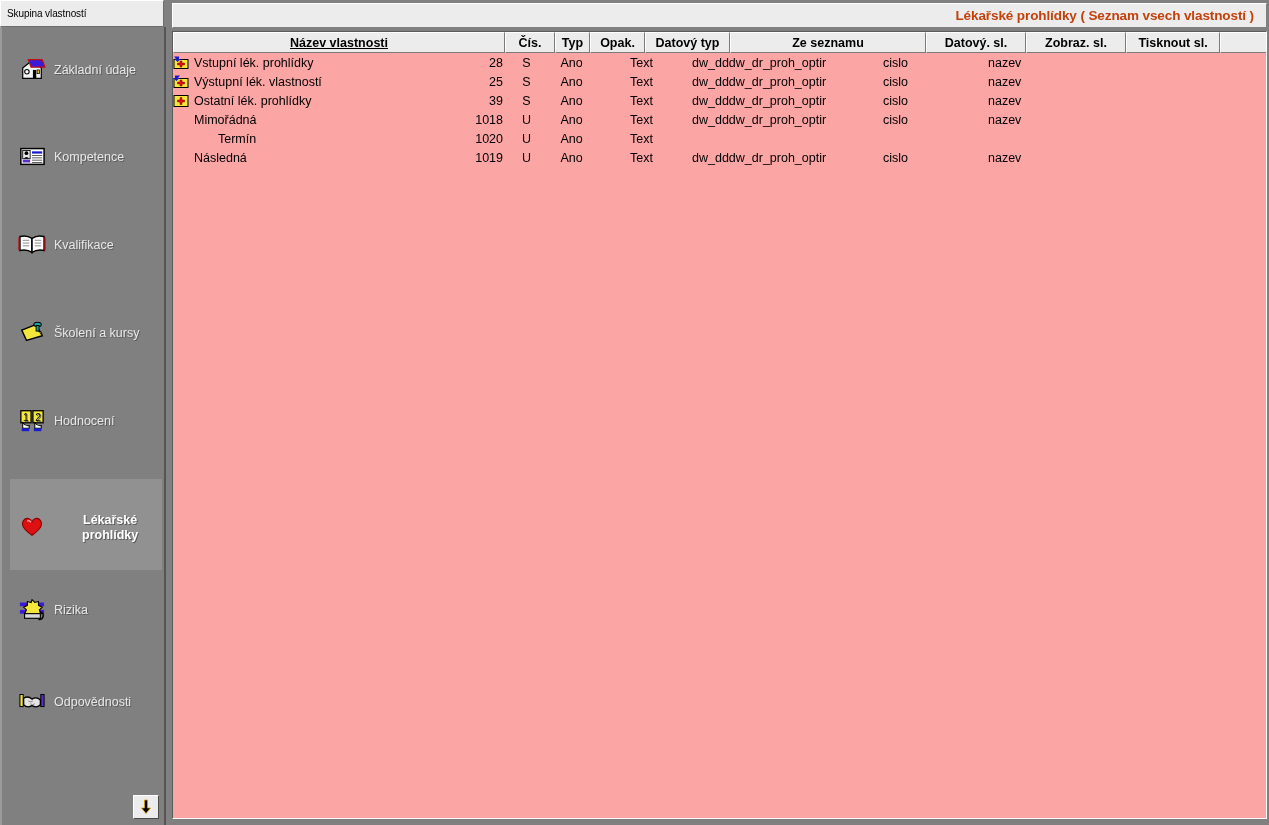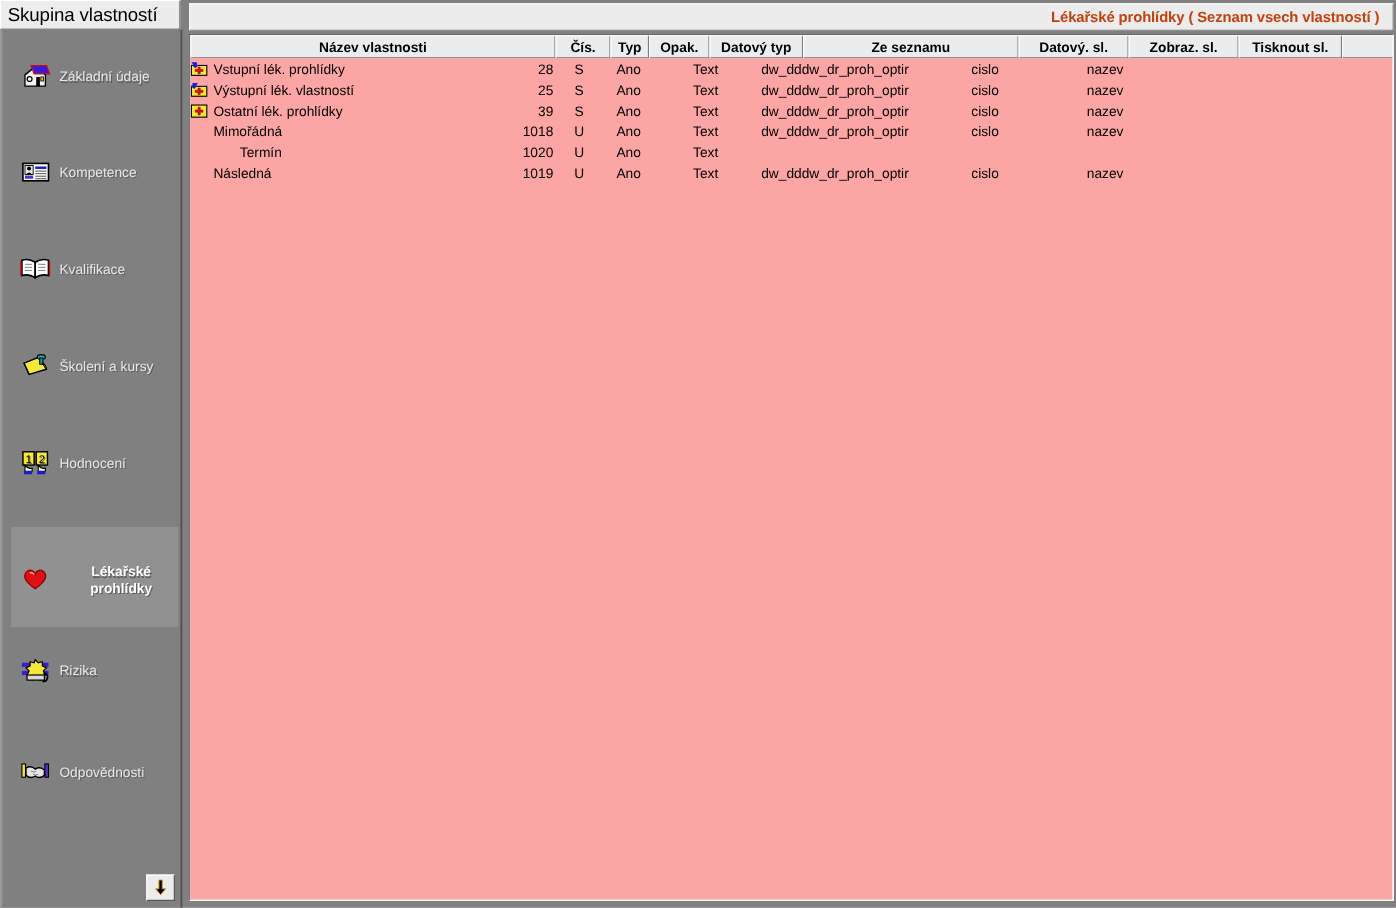--- a/index.html
+++ b/index.html
@@ -32,21 +32,21 @@
     left: 0px; top: 0px;
     width: 164px; height: 27px;
     background: #ececec;
     border-top: 1px solid #ffffff;
     border-left: 1px solid #ffffff;
     border-right: 1px solid #6d6d6d;
     border-bottom: 1px solid #6d6d6d;
     box-sizing: border-box;
     display: flex; align-items: center;
     padding-left: 6px;
-    font-size: 17px;
+    font-size: 10px;
     color: #000000;
     letter-spacing: -0.1px;
   }
   #sidebar-list {
     position: absolute;
     left: 0px; top: 27px;
     width: 166px; bottom: 0px;
     border-left: 2px solid #9a9a9a;
     border-right: 2px solid #555555;
     box-sizing: border-box;
@@ -317,21 +317,21 @@
     </div>
   </div>
 
   <div id="content">
     <div id="title-bar">
       <span id="title-text">Lékařské prohlídky  ( Seznam vsech vlastností )</span>
     </div>
 
     <div id="grid">
       <div id="header-row">
-          <div class="hcell" style="width: 332px;">Název vlastnosti</div>
+          <div class="hcell" style="width: 332px; text-decoration: underline;">Název vlastnosti</div>
           <div class="hcell" style="width: 50px;">Čís.</div>
           <div class="hcell" style="width: 35px;">Typ</div>
           <div class="hcell" style="width: 55px;">Opak.</div>
           <div class="hcell" style="width: 85px;">Datový typ</div>
           <div class="hcell" style="width: 196px;">Ze seznamu</div>
           <div class="hcell" style="width: 100px;">Datový. sl.</div>
           <div class="hcell" style="width: 100px;">Zobraz. sl.</div>
           <div class="hcell" style="width: 94px;">Tisknout sl.</div>
           <div class="hcell filler"></div>
         </div>

